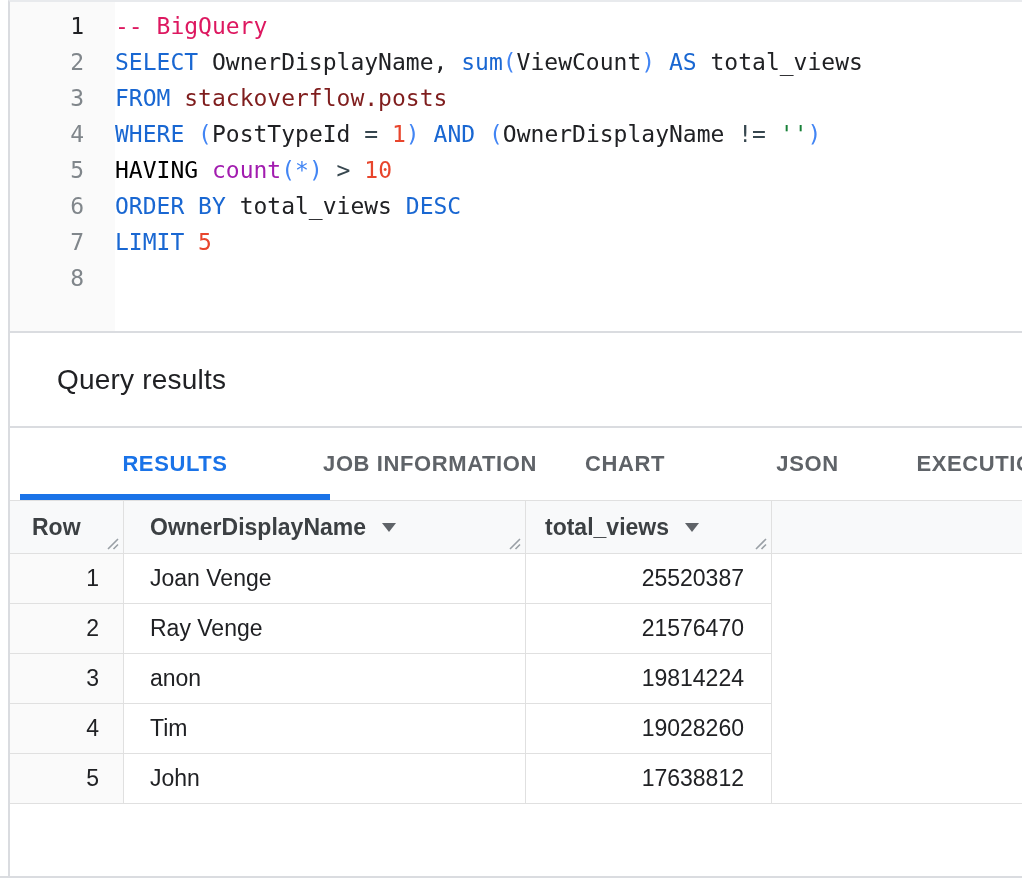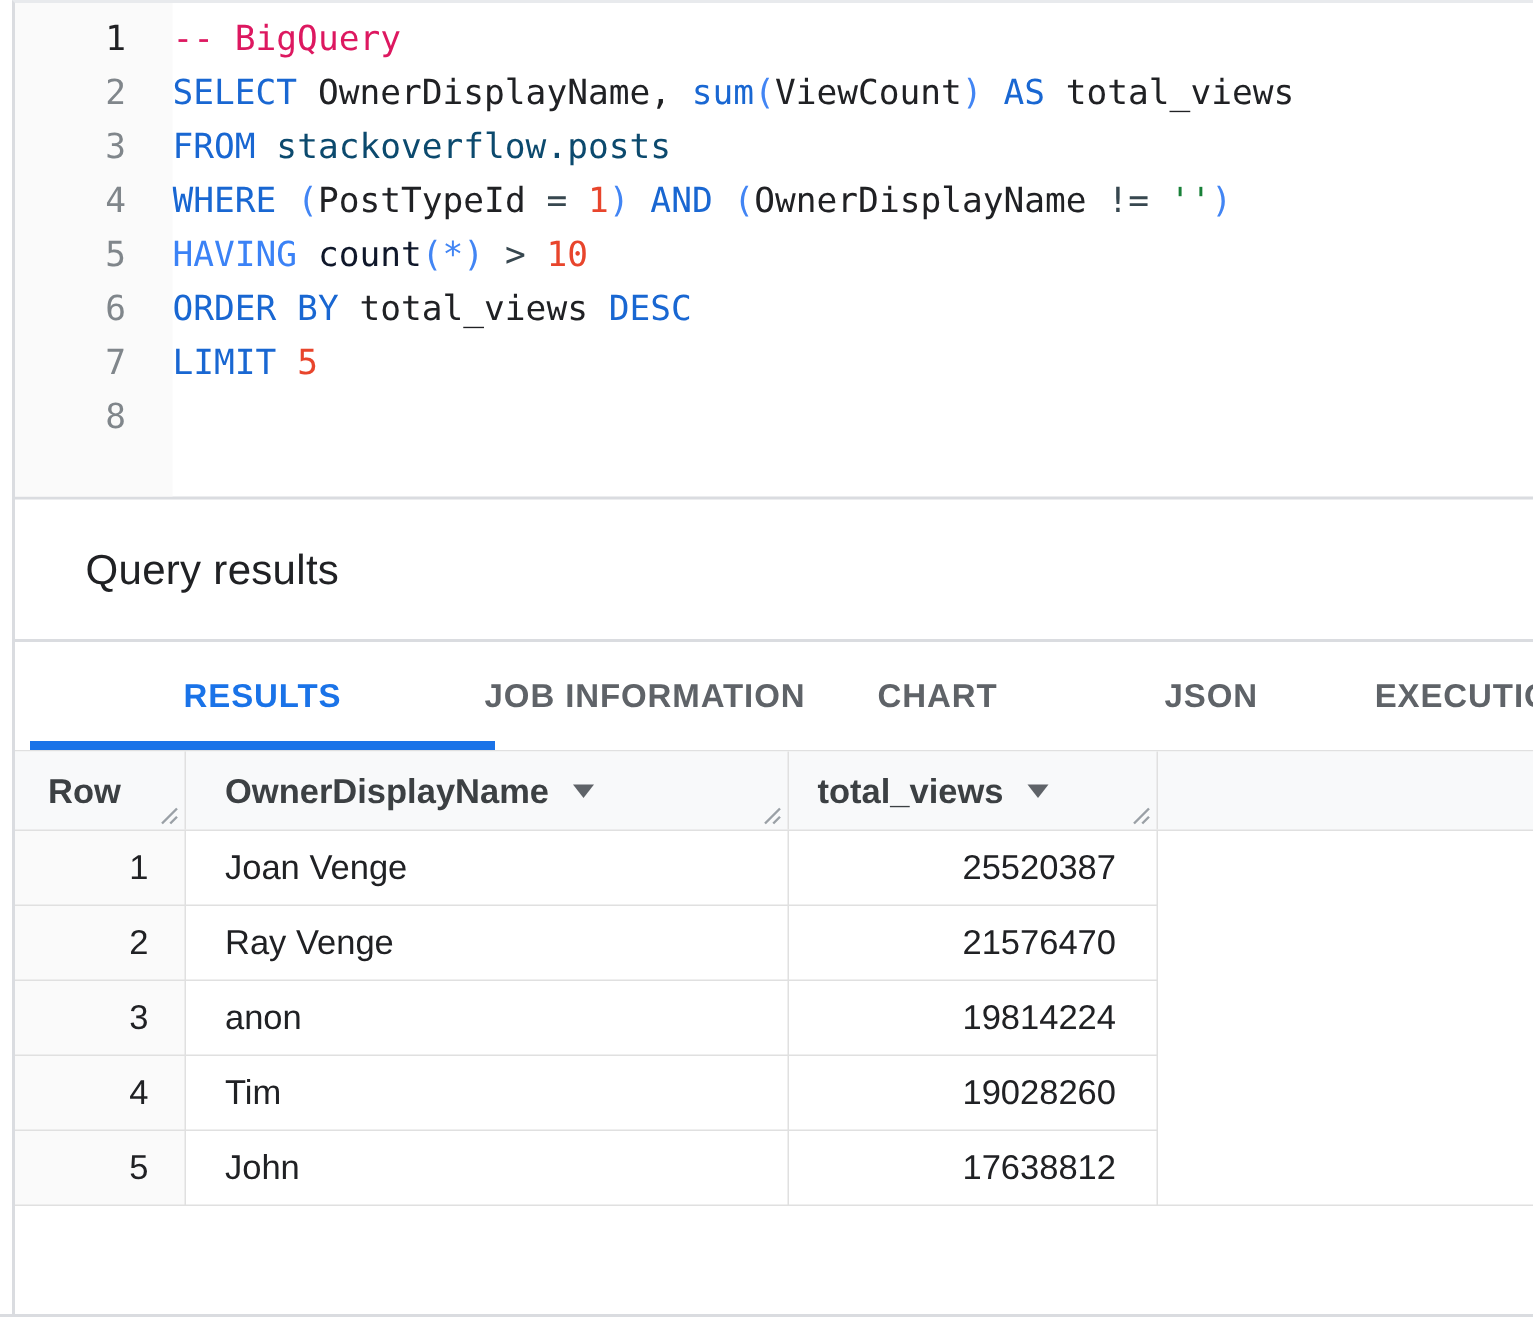--- a/index.html
+++ b/index.html
@@ -74,23 +74,23 @@
         <div class="ln">3</div>
         <div class="ln">4</div>
         <div class="ln">5</div>
         <div class="ln">6</div>
         <div class="ln">7</div>
         <div class="ln">8</div>
       </div>
     <div class="code">
         <div class="cl"><span style="color: rgb(221, 24, 96);">-- BigQuery</span></div>
         <div class="cl"><span style="color: rgb(25, 103, 210);">SELECT</span><span style="color: rgb(32, 33, 36);"> OwnerDisplayName, </span><span style="color: rgb(25, 103, 210);">sum</span><span style="color: rgb(66, 133, 244);">(</span><span style="color: rgb(32, 33, 36);">ViewCount</span><span style="color: rgb(66, 133, 244);">)</span><span style="color: rgb(32, 33, 36);"> </span><span style="color: rgb(25, 103, 210);">AS</span><span style="color: rgb(32, 33, 36);"> total_views</span></div>
-        <div class="cl"><span style="color: rgb(25, 103, 210);">FROM</span><span style="color: #0c4a6e; text-align: right;"> stackoverflow.posts</span></div>
+        <div class="cl"><span style="color: rgb(25, 103, 210);">FROM</span><span style="color: #7f1d1d; text-align: right;"> stackoverflow.posts</span></div>
         <div class="cl"><span style="color: rgb(25, 103, 210);">WHERE</span><span style="color: rgb(32, 33, 36);"> </span><span style="color: rgb(66, 133, 244);">(</span><span style="color: rgb(32, 33, 36);">PostTypeId </span><span style="color: rgb(55, 71, 79);">= </span><span style="color: rgb(232, 69, 44);">1</span><span style="color: rgb(66, 133, 244);">)</span><span style="color: rgb(32, 33, 36);"> </span><span style="color: rgb(25, 103, 210);">AND</span><span style="color: rgb(32, 33, 36);"> </span><span style="color: rgb(66, 133, 244);">(</span><span style="color: rgb(32, 33, 36);">OwnerDisplayName </span><span style="color: rgb(55, 71, 79);">!= </span><span style="color: rgb(24, 128, 56);">''</span><span style="color: rgb(66, 133, 244);">)</span></div>
-        <div class="cl"><span style="color: #3b82f6; margin-top: 36px;">HAVING</span><span style="color: rgb(32, 33, 36);"> </span><span style="color: #0f172a;">count</span><span style="color: rgb(66, 133, 244);">(*)</span><span style="color: rgb(32, 33, 36);"> </span><span style="color: rgb(55, 71, 79);">&gt; </span><span style="color: rgb(232, 69, 44); margin-top: 36px;">10</span></div>
+        <div class="cl"><span style="color: #000000; margin-top: 36px;">HAVING</span><span style="color: rgb(32, 33, 36);"> </span><span style="color: #a21caf;">count</span><span style="color: rgb(66, 133, 244);">(*)</span><span style="color: rgb(32, 33, 36);"> </span><span style="color: rgb(55, 71, 79);">&gt; </span><span style="color: rgb(232, 69, 44); margin-top: 36px;">10</span></div>
         <div class="cl"><span style="color: rgb(25, 103, 210);">ORDER BY</span><span style="color: rgb(32, 33, 36);"> total_views </span><span style="color: rgb(25, 103, 210);">DESC</span></div>
         <div class="cl"><span style="color: rgb(25, 103, 210);">LIMIT</span><span style="color: rgb(32, 33, 36);"> </span><span style="color: rgb(232, 69, 44);">5</span></div>
       </div>
   </div>
 
   <div class="results-head">
     <span class="results-title">Query results</span>
   </div>
 
   <div class="tabs">

